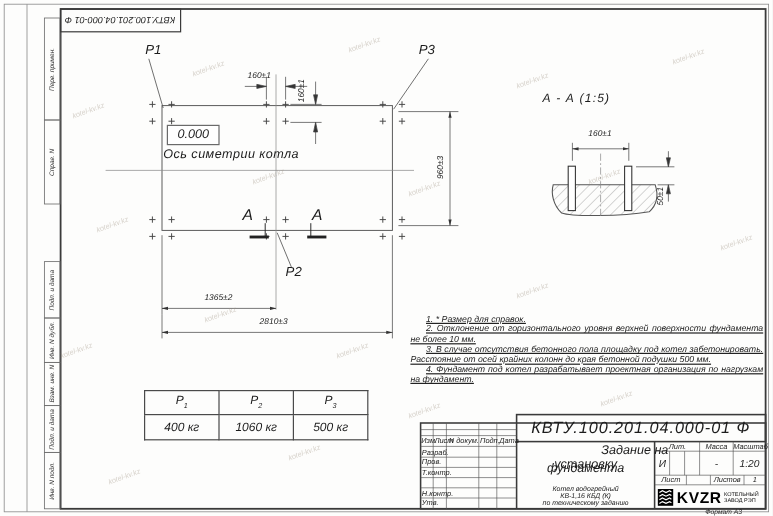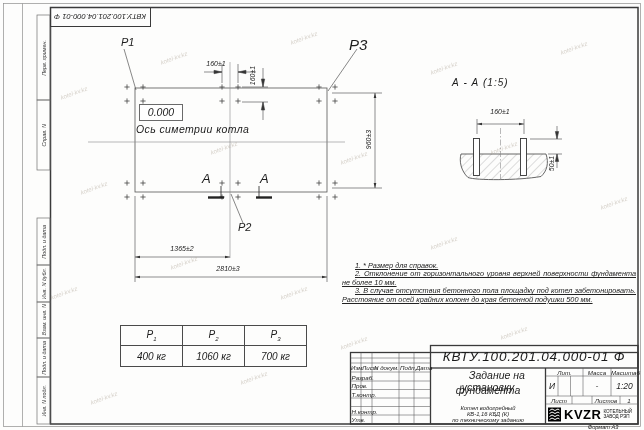--- a/index.html
+++ b/index.html
@@ -229,21 +229,21 @@
       <span>Взам. инв. N</span>
     </div>
 <div class="side" style="top:338px;height:39px;">
       <span>Подп. и дата</span>
     </div>
 <div class="side" style="top:377px;height:47px;">
       <span>Инв. N подл.</span>
     </div>
 
 <div class="t" style="left:121px;top:36px;font-size:11px;">P1</div>
-<div class="t" style="left:349px;top:36px;font-size:15px;">P3</div>
+<div class="t" style="left:349px;top:36px;font-size:11px;">P3</div>
 <div class="t" style="left:238px;top:221px;font-size:11px;">P2</div>
 
 <div class="t elevbox ctr" style="left:139px;top:104px;width:42px;height:15px;font-size:10.5px;">0.000</div>
 <div class="t" style="left:136px;top:123px;font-size:10.5px;letter-spacing:0.4px;">Ось симетрии котла</div>
 
 <div class="t dim ctr" style="left:196px;top:60px;width:40px;">160±1</div>
 <div class="t dim ctr rot" style="left:237px;top:72px;width:30px;">160±1</div>
 <div class="t dim ctr rot" style="left:353px;top:136px;width:30px;">960±3</div>
 <div class="t dim ctr" style="left:160px;top:245px;width:44px;">1365±2</div>
 <div class="t dim ctr" style="left:206px;top:265px;width:44px;">2810±3</div>
@@ -252,52 +252,53 @@
 <div class="t" style="left:260px;top:171px;font-size:13px;">А</div>
 
 <div class="t" style="left:452px;top:77px;font-size:10px;letter-spacing:1px;">А - А (1:5)</div>
 <div class="t dim ctr" style="left:480px;top:108px;width:40px;">160±1</div>
 <div class="t dim ctr rot" style="left:536px;top:160px;width:30px;">50±1</div>
 
 <div id="notes">
   <div>1. * Размер для справок.</div>
   <div>2. Отклонение от горизонтального уровня верхней поверхности фундамента не более 10 мм.</div>
   <div>3. В случае отсутствия бетонного пола площадку под котел забетонировать. Расстояние от осей крайних колонн до края бетонной подушки 500 мм.</div>
+  <div>4. Фундамент под котел разрабатывает проектная организация по нагрузкам на фундамент.</div>
 </div>
 
 <table id="loadtable">
   <tbody>
         <tr class="hd">
     <td><span>P</span><sub>1</sub></td>
     <td><span>P</span><sub>2</sub></td>
     <td><span>P</span><sub>3</sub></td>
   </tr>
   <tr class="vl">
     <td>400 кг</td>
     <td>1060 кг</td>
-    <td>700 кг</td>
+    <td>500 кг</td>
   </tr>
 </tbody>
     </table>
 
 <div class="t ctr" style="left:432px;top:349px;width:204px;font-size:13.5px;letter-spacing:0.8px;">КВТУ.100.201.04.000-01 Ф</div>
 
 <div class="t tb" style="left:351px;top:364px;">Изм.</div>
 <div class="t tb" style="left:362px;top:364px;">Лист</div>
 <div class="t tb" style="left:374px;top:364px;">N докум.</div>
 <div class="t tb" style="left:400px;top:364px;">Подп.</div>
 <div class="t tb" style="left:416px;top:364px;">Дата</div>
 
 <div class="t tb" style="left:351.5px;top:373.5px;">Разраб.</div>
 <div class="t tb" style="left:351.5px;top:382px;">Пров.</div>
 <div class="t tb" style="left:351.5px;top:390.5px;">Т.контр.</div>
 <div class="t tb" style="left:351.5px;top:407.5px;">Н.контр.</div>
 <div class="t tb" style="left:351.5px;top:416px;">Утв.</div>
 
-<div class="t ctr" style="left:432px;top:369px;width:130px;font-size:10.5px;">Задание на</div>
+<div class="t ctr" style="left:432px;top:369px;width:130px;font-size:10.5px;padding-left:32px;">Задание на</div>
 <div class="t ctr" style="left:432px;top:380.5px;width:112px;font-size:10.5px;">установку</div>
 <div class="t ctr" style="left:432px;top:384px;width:112px;font-size:10.5px;font-style:italic;">фундамента</div>
 
 <div class="t ctr" style="left:432px;top:404.5px;width:112px;font-size:5.8px;">Котел водогрейный</div>
 <div class="t ctr" style="left:432px;top:410.5px;width:112px;font-size:5.8px;">КВ-1,16 КБД (К)</div>
 <div class="t ctr" style="left:432px;top:416.5px;width:112px;font-size:5.8px;">по техническому заданию</div>
 
 <div class="t tb ctr" style="left:546px;top:369px;width:37px;">Лит.</div>
 <div class="t tb ctr" style="left:583px;top:369px;width:28px;">Масса</div>
 <div class="t tb ctr" style="left:611px;top:369px;width:27px;">Масштаб</div>

